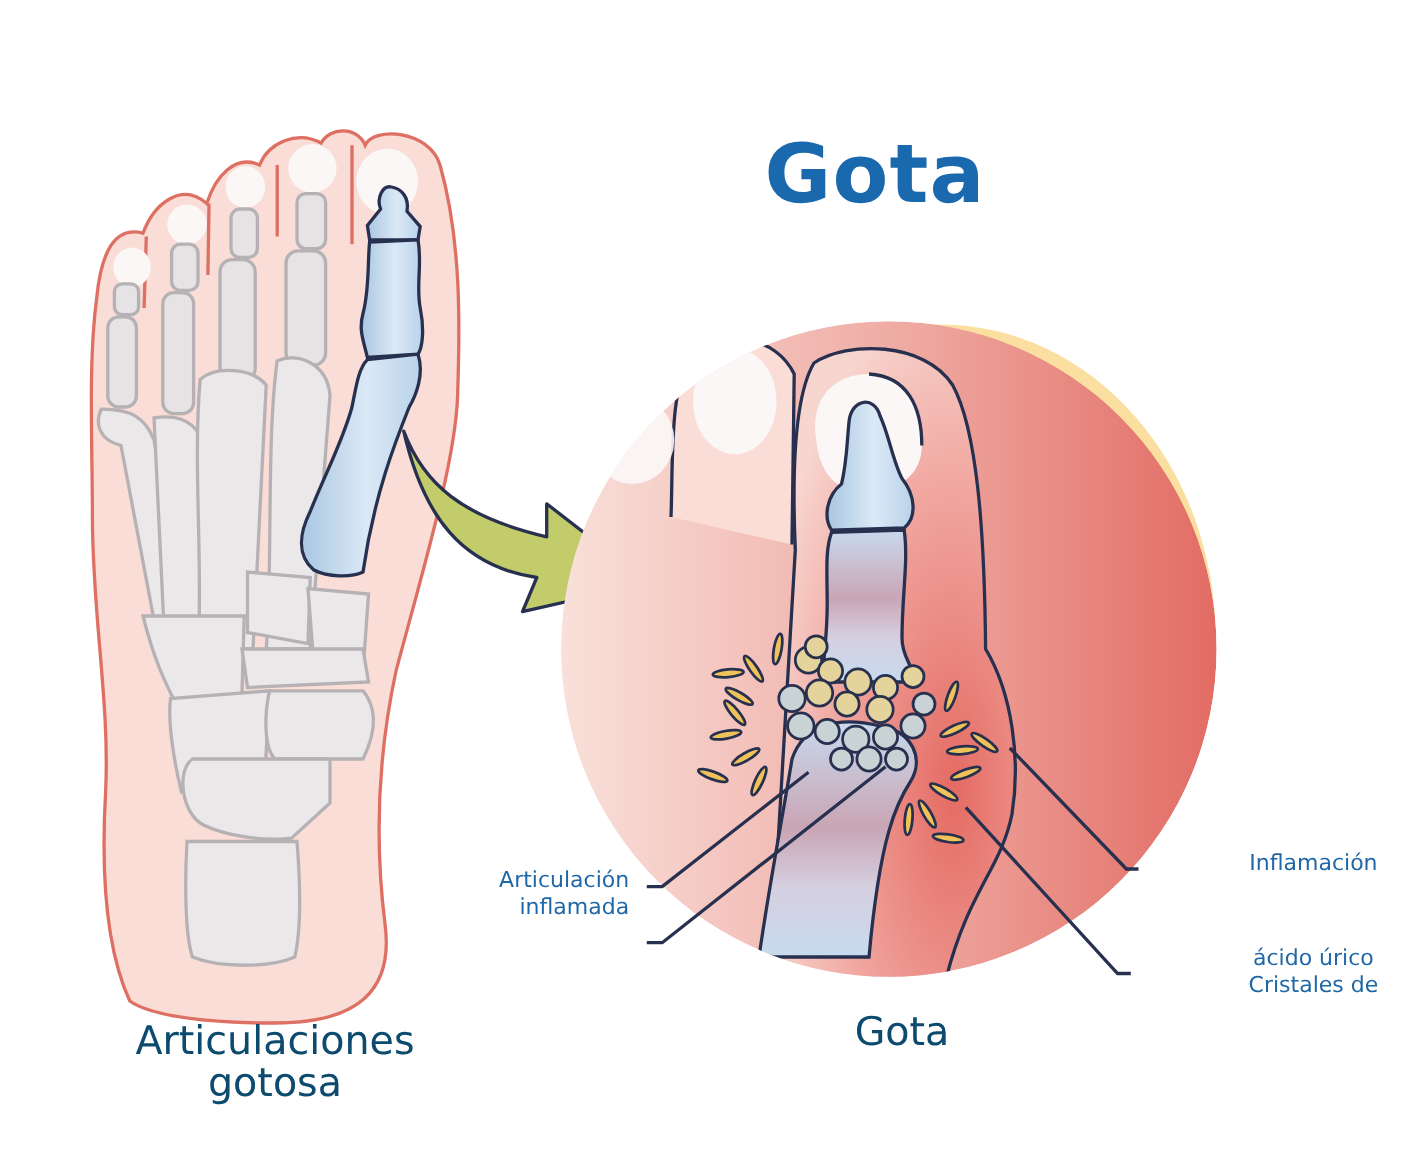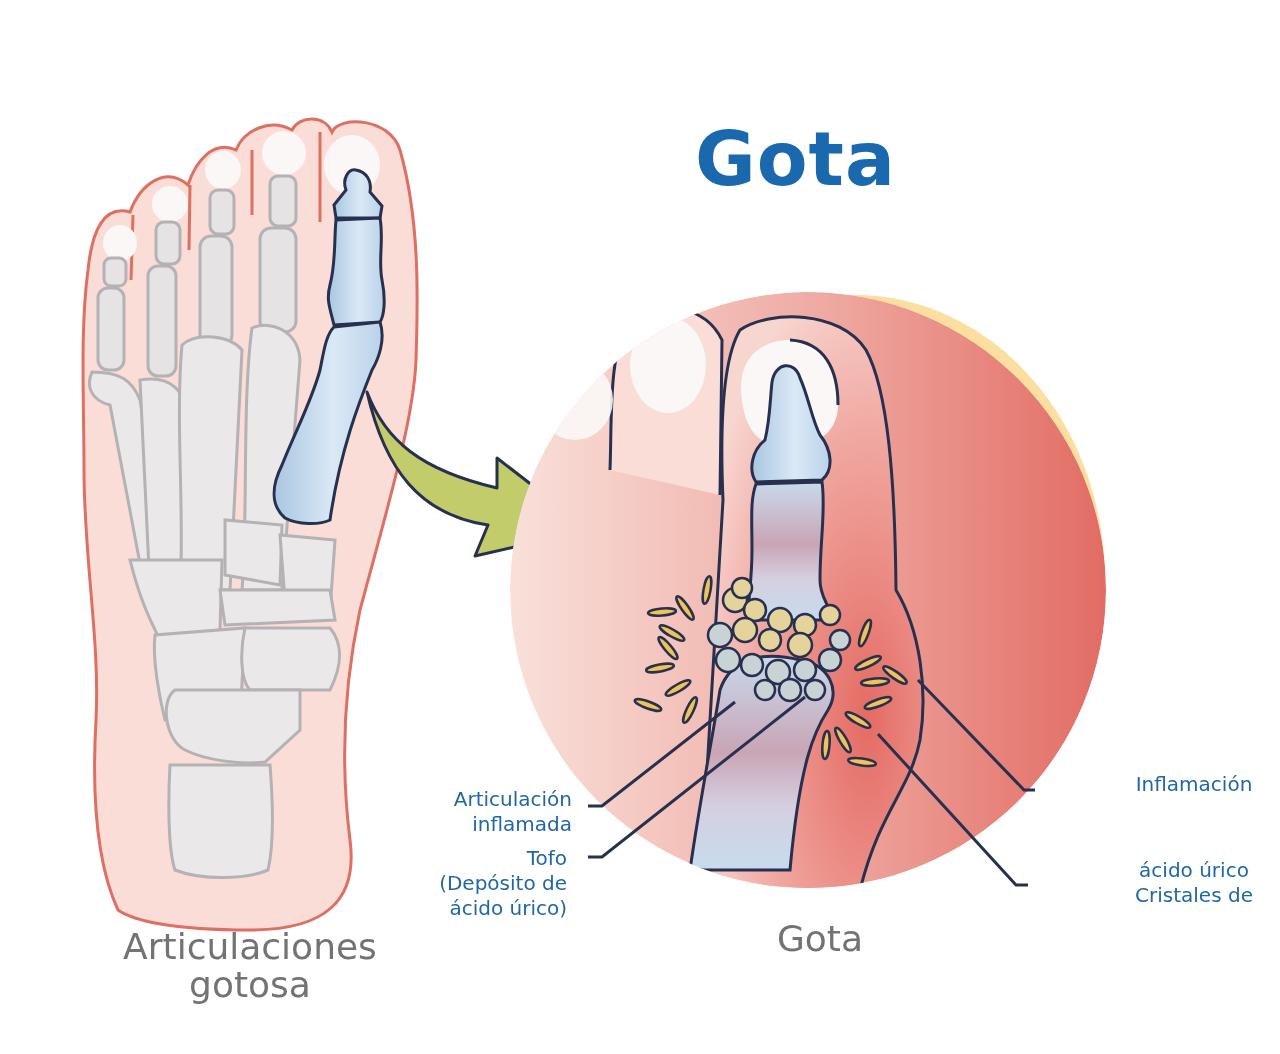--- a/index.html
+++ b/index.html
@@ -7,21 +7,21 @@
          font-family: "DejaVu Sans", "Liberation Sans", sans-serif; }
   .canvas { position: absolute; left: 0; top: 0; width: 1280px; height: 864px; }
   svg.art { position: absolute; left: 0; top: 0; }
   .title { position: absolute; left: 640px; top: 118px; width: 300px; margin-left: -50px;
            font-family: "DejaVu Sans", sans-serif; font-weight: bold; font-size: 74px;
            color: #1a68ad; letter-spacing: 1px; line-height: 1; }
   .label { position: absolute; color: #1f67a6; font-family: "DejaVu Sans", sans-serif;
            font-size: 20px; line-height: 25px; }
   .label.right { text-align: right; }
   .label.left { text-align: center; margin-left: 36px; }
-  .caption { position: absolute; color: #737373; font-family: "DejaVu Sans", sans-serif;
+  .caption { position: absolute; color: #0c4a6e; font-family: "DejaVu Sans", sans-serif;
              font-size: 36px; line-height: 38px; text-align: center; }
 </style>
 </head>
 <body>
 
 <div class="canvas">
 
   <svg class="art" width="1280" height="1054" viewBox="0 0 1280 1054">
     <defs>
       <linearGradient id="boneBlue" x1="0" y1="0" x2="1" y2="0">
@@ -196,25 +196,20 @@
     </g>
   </svg>
 
   <div class="title" style="left:695px; margin-left:0; top:122px;">Gota</div>
 
   <div class="label right" style="left:380px; top:787px; width:192px;">
     <div>Articulación</div>
     <div>inflamada</div>
   </div>
 
-  <div class="label right" style="left:380px; top:846px; width:187px;">
-    <div>Tofo</div>
-    <div>(Depósito de</div>
-    <div>ácido úrico)</div>
-  </div>
 
   <div class="label left" style="left:1048px; top:772px; width:220px;">Inflamación</div>
 
   <div class="label left" style="left:1048px; top:858px; width:220px;">
     <div>ácido úrico</div>
     <div>Cristales de</div>
   </div>
 
   <div class="caption" style="left:60px; top:928px; width:380px;">
     <div>Articulaciones</div>

